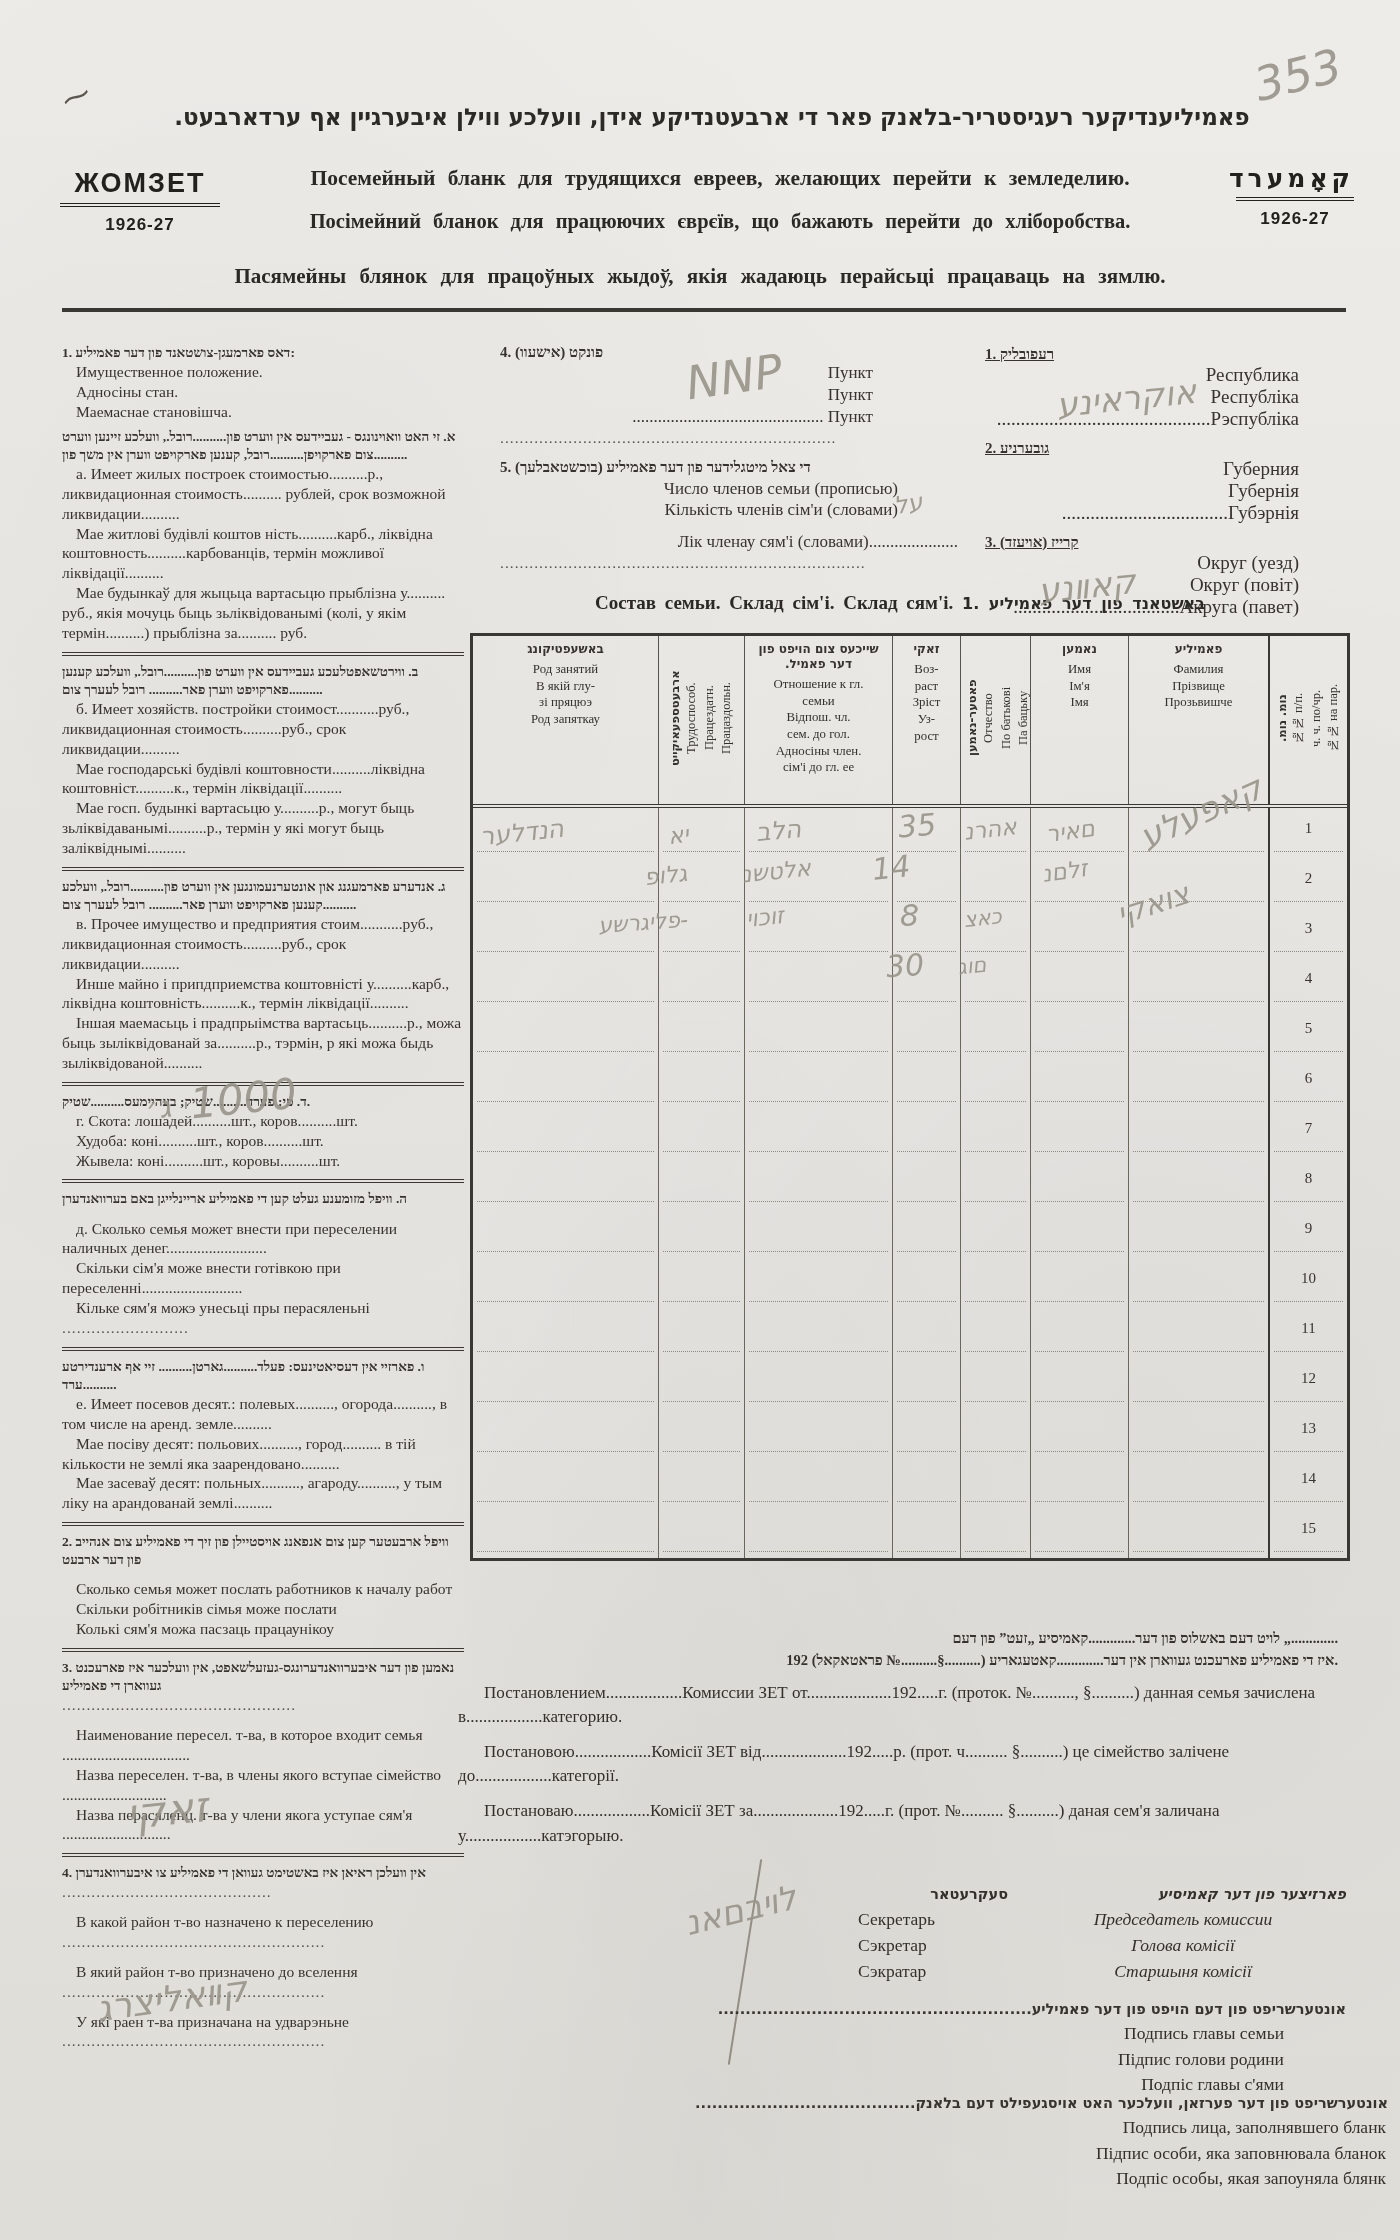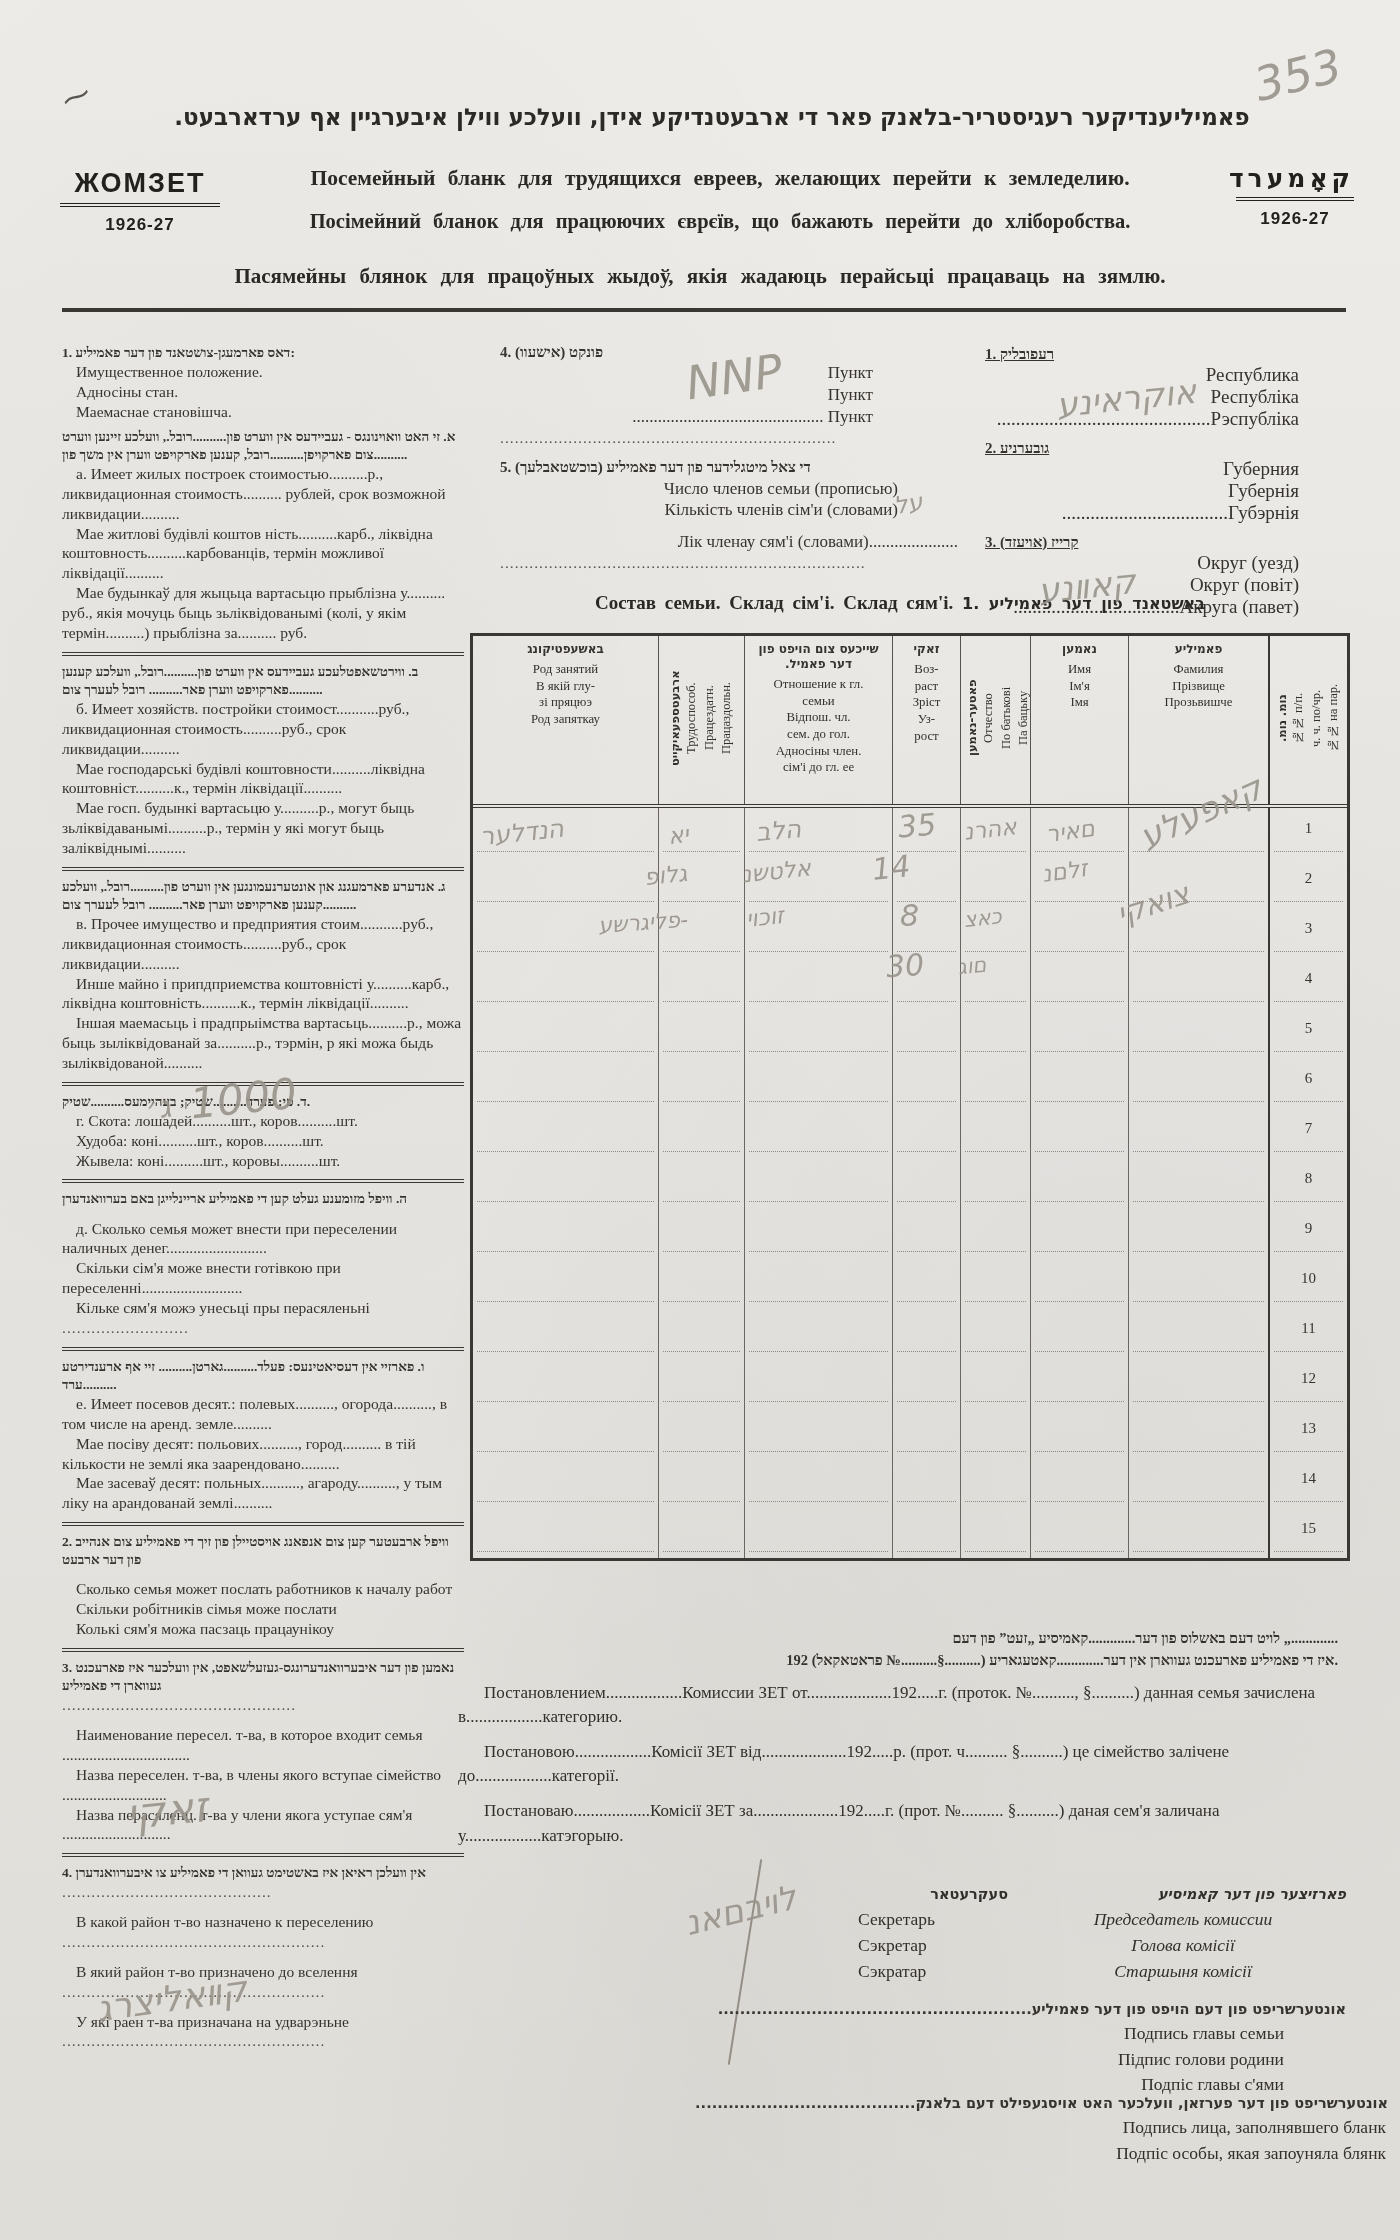--- a/index.html
+++ b/index.html
@@ -462,20 +462,21 @@
   <div class="ln yiH yi sigyi">אונטערשריפט פון דעם הויפט פון דער פאמיליע.........................................................</div>
       <div class="ln cy sigcyr">Подпись главы семьи</div>
       <div class="ln cy sigcyr">Підпис голови родини</div>
       <div class="ln cy sigcyr">Подпіс главы с'ями</div>
     </div>
 
   <div class="sig-filler" data-each="signatures.filler_lines">
 
   <div class="ln yiH yi sigyi">אונטערשריפט פון דער פערזאן, וועלכער האט אויסגעפילט דעם בלאנק........................................</div>
       <div class="ln cy2 sigcyr2">Подпись лица, заполнявшего бланк</div>
+      <div class="ln cy2 sigcyr2">Підпис особи, яка заповнювала бланок</div>
       <div class="ln cy2 sigcyr2">Подпіс особы, якая запоуняла блянк</div>
     </div>
 
 <span class="hand" style="left: 1254px; top: 48px; font-size: 46px; transform: rotate(-14deg);">353</span>
     <span class="hand ink" style="left: 62px; top: 80px; font-size: 28px; transform: rotate(-24deg);">⁓</span>
     <span class="hand" style="left: 686px; top: 350px; font-size: 46px; transform: rotate(-8deg);">NNР</span>
     <span class="hand" style="left: 1056px; top: 378px; font-size: 34px; transform: rotate(-6deg);">אוקראינע</span>
     <span class="hand" style="left: 894px; top: 490px; font-size: 24px; transform: rotate(-10deg);">על</span>
     <span class="hand" style="left: 1038px; top: 566px; font-size: 34px; transform: rotate(-6deg);">קאװנע</span>
     <span class="hand" style="left: 480px; top: 818px; font-size: 25px; transform: rotate(-6deg);">הנדלער</span>

